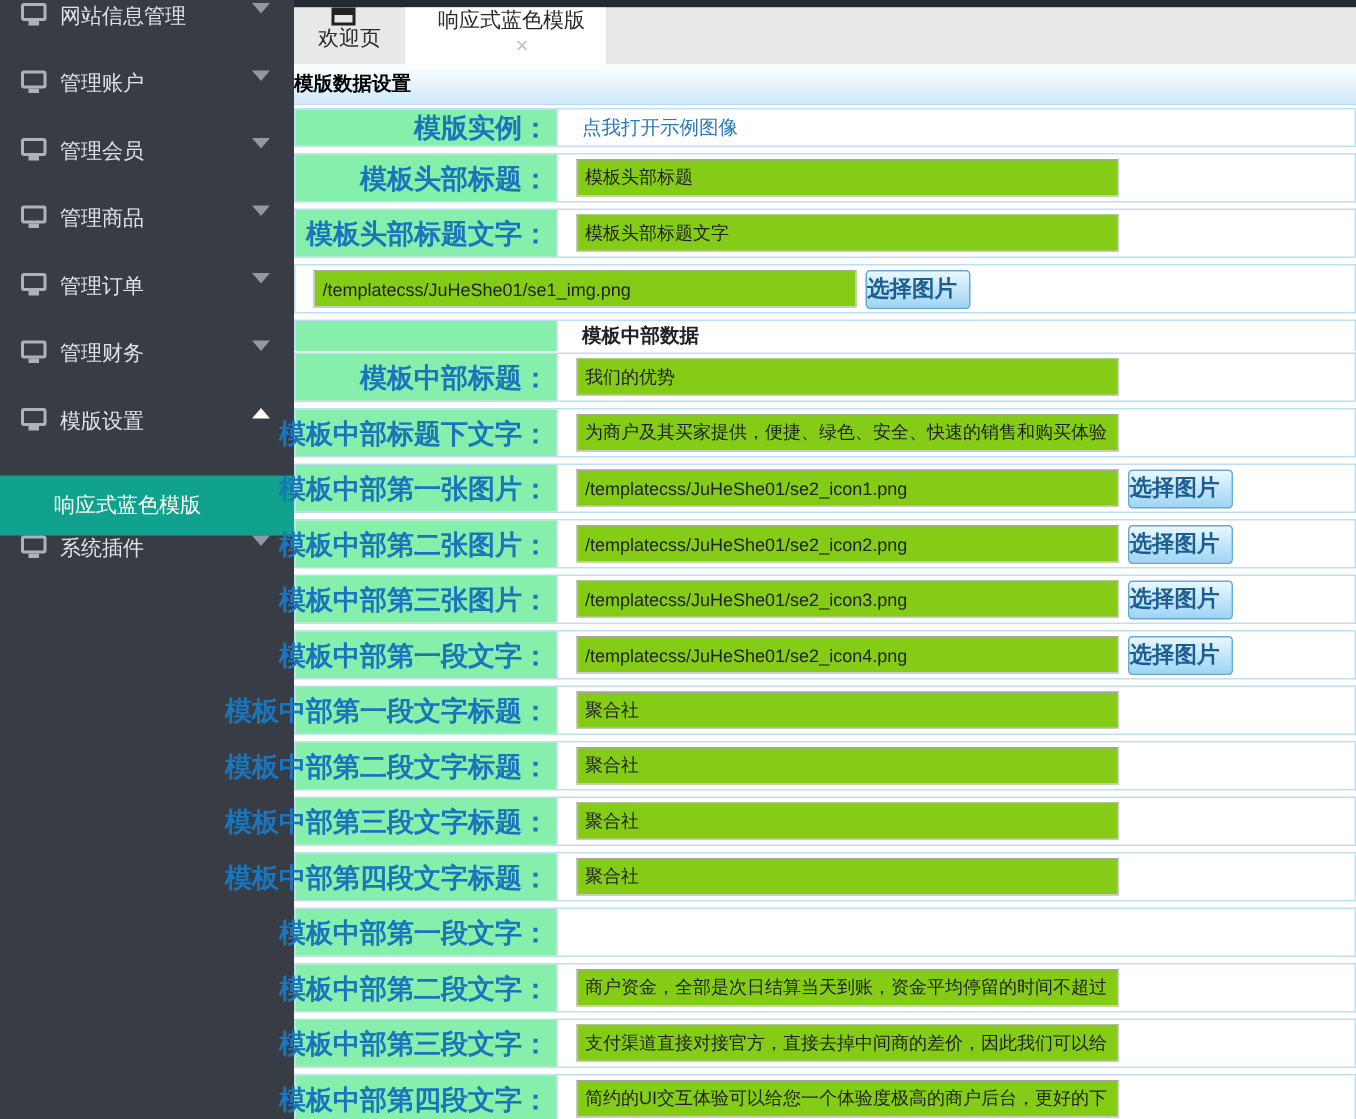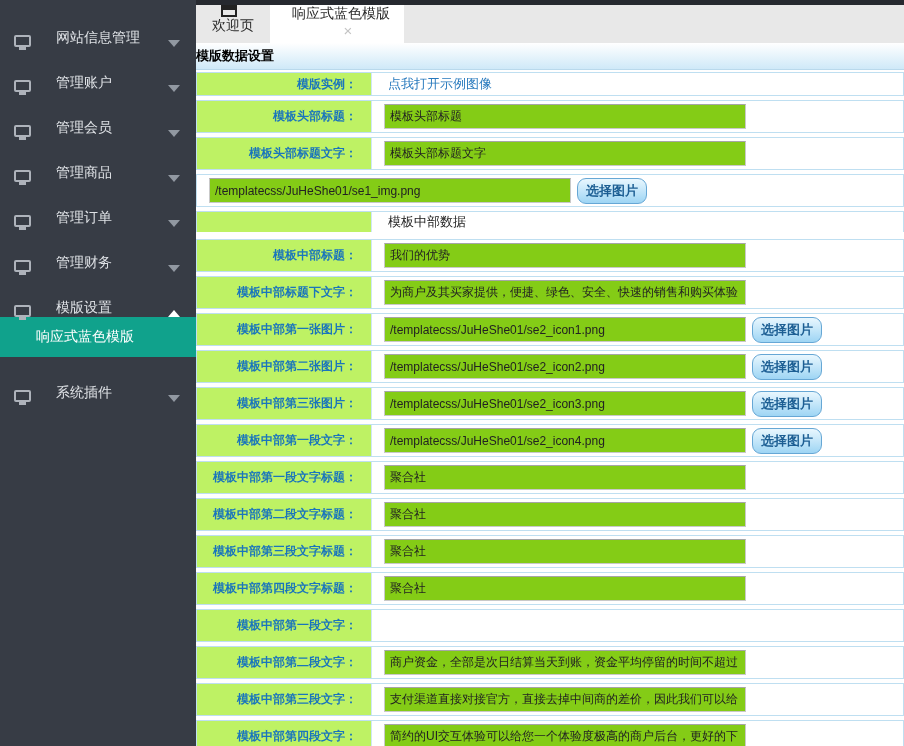--- a/index.html
+++ b/index.html
@@ -2,22 +2,22 @@
 <html><head>
 <meta charset="utf-8">
 <style>
   * { margin:0; padding:0; box-sizing:border-box; }
   html,body { width:904px; height:746px; overflow:hidden;
     font-family:"Liberation Sans","DejaVu Sans",sans-serif; }
   body { display:flex; background:#fff; }
 
   
   .sidebar { width:196px; flex-shrink:0; background:#373c45; padding-top:2px; }
-  .nav-item { height:45px; display:flex; align-items:flex-end; padding:0 16px 0 14px;
-    color:#dfe2e6; font-size:14px; cursor:pointer;gap:16px; }
+  .nav-item { height:45px; display:flex; align-items:flex-start; padding:0 16px 0 14px;
+    color:#dfe2e6; font-size:14px; cursor:pointer; }
   .mon-icon { width:17px; height:12px; border:2px solid #aeb3bb; border-radius:2px;
     background:#373c45; position:relative; margin-right:9px; flex-shrink:0; }
   .mon-icon::after { content:""; position:absolute; left:3px; bottom:-5px;
     width:7px; height:3px; background:#aeb3bb; }
   .caret-down { margin-left:auto; width:0; height:0; border-left:6px solid transparent;
     border-right:6px solid transparent; border-top:7px solid #9198a1; }
   .caret-up { margin-left:auto; width:0; height:0; border-left:6px solid transparent;
     border-right:6px solid transparent; border-bottom:7px solid #ffffff; }
   .submenu-item { height:40px; display:flex; align-items:center; padding-left:36px;
     color:#ffffff; font-size:14px; cursor:pointer; }
@@ -33,34 +33,34 @@
     margin-right:9px; }
   .close-x { color:#c3c3c3; font-size:15px; margin-left:14px; line-height:1; }
 
   .panel-header { height:27px; line-height:26px; flex-shrink:0;
     background:linear-gradient(#ffffff,#cfe9f8); border-bottom:1px solid #b9d9ec;
     font-weight:bold; font-size:13px; color:#000; }
 
   .form { padding-top:2px; background:#fff; }
   .row { display:flex; border:1px solid #bfdff1; margin:0 0 4px 0; min-height:33px; }
   .row.link-row { min-height:24px; }
-  .row.section-row { min-height:21px; margin-bottom:7px; border-bottom:none; }
-  .cell-label { width:175px; flex-shrink:0; background:#bef264;
+  .row.section-row { min-height:21px; margin-bottom:1px; border-bottom:none;font-weight:bold; }
+  .cell-label { width:175px; flex-shrink:0; background:#86efac;
     border-right:1px solid #cfe7f5; display:flex; align-items:center;
-    justify-content:flex-end; padding-right:14px; color:#1a75bc; font-weight:bold;
-    font-size:12px; white-space:nowrap; }
+    justify-content:flex-end; padding-right:5px; color:#1a75bc; font-weight:bold;
+    font-size:18px; white-space:nowrap; }
   .cell-value { flex:1; min-width:0; display:flex; align-items:center;
     padding-left:12px; font-size:13px; }
   .txt { width:362px; height:25px; border:1px solid #c9c9c9; border-top-color:#a6a6a6;
     padding:0 5px; font-size:12px; color:#222; background:#84cc16;
     font-family:"Liberation Sans","DejaVu Sans",sans-serif; white-space:nowrap;
     overflow:hidden; }
-  .btn { margin-left:6px; width:70px; height:26px; line-height:24px; text-align:center;
+  .btn { margin-left:6px; width:70px; height:26px; line-height:24px; text-align:left;
     background:linear-gradient(#e9f7fe,#9ed5f4); border:1px solid #66a7d5;
-    border-radius:9px; color:#1c5e93; font-weight:bold; font-size:13px;
+    border-radius:3px; color:#1c5e93; font-weight:bold; font-size:15px;
     cursor:pointer; flex-shrink:0; }
   .link { color:#2779bd; font-size:13px; text-decoration:none; cursor:pointer;
     padding-left:4px; }
   .section-text { color:#222; font-size:13px; padding-left:4px; }
 </style>
 </head>
 <body>
 
 <div class="sidebar" id="sidebar" style="background: rgb(55, 60, 69);">
     <div class="nav-item">

